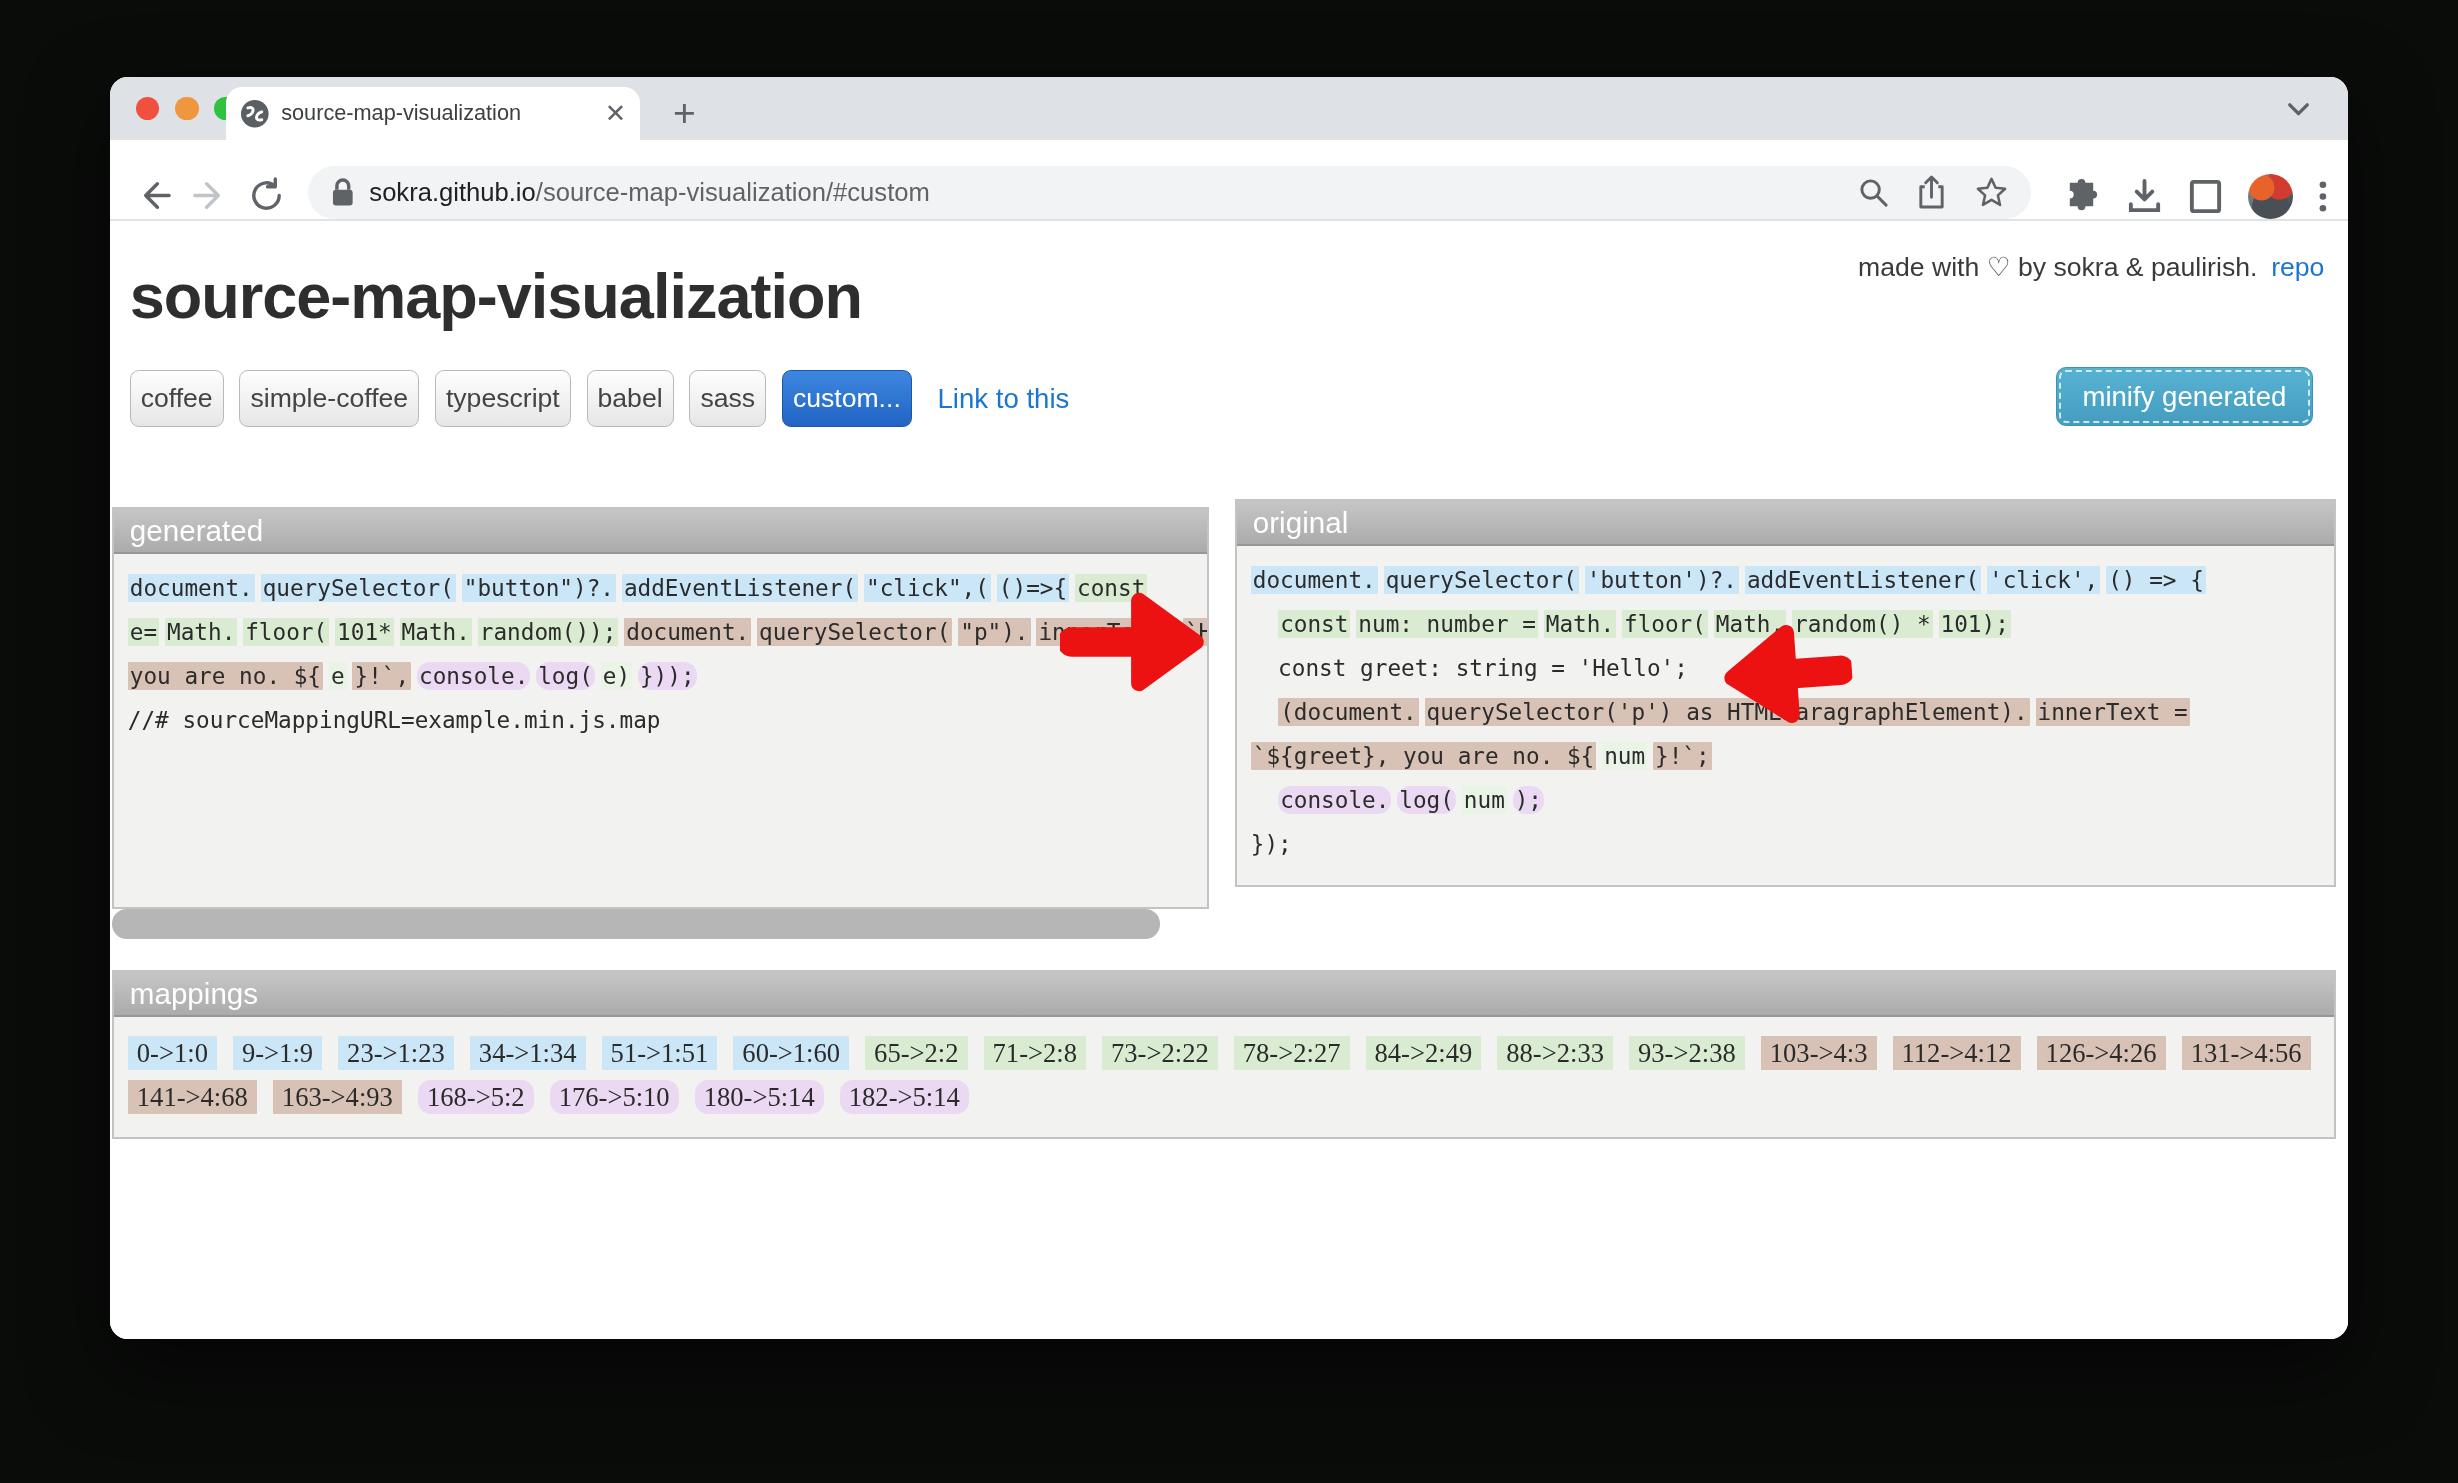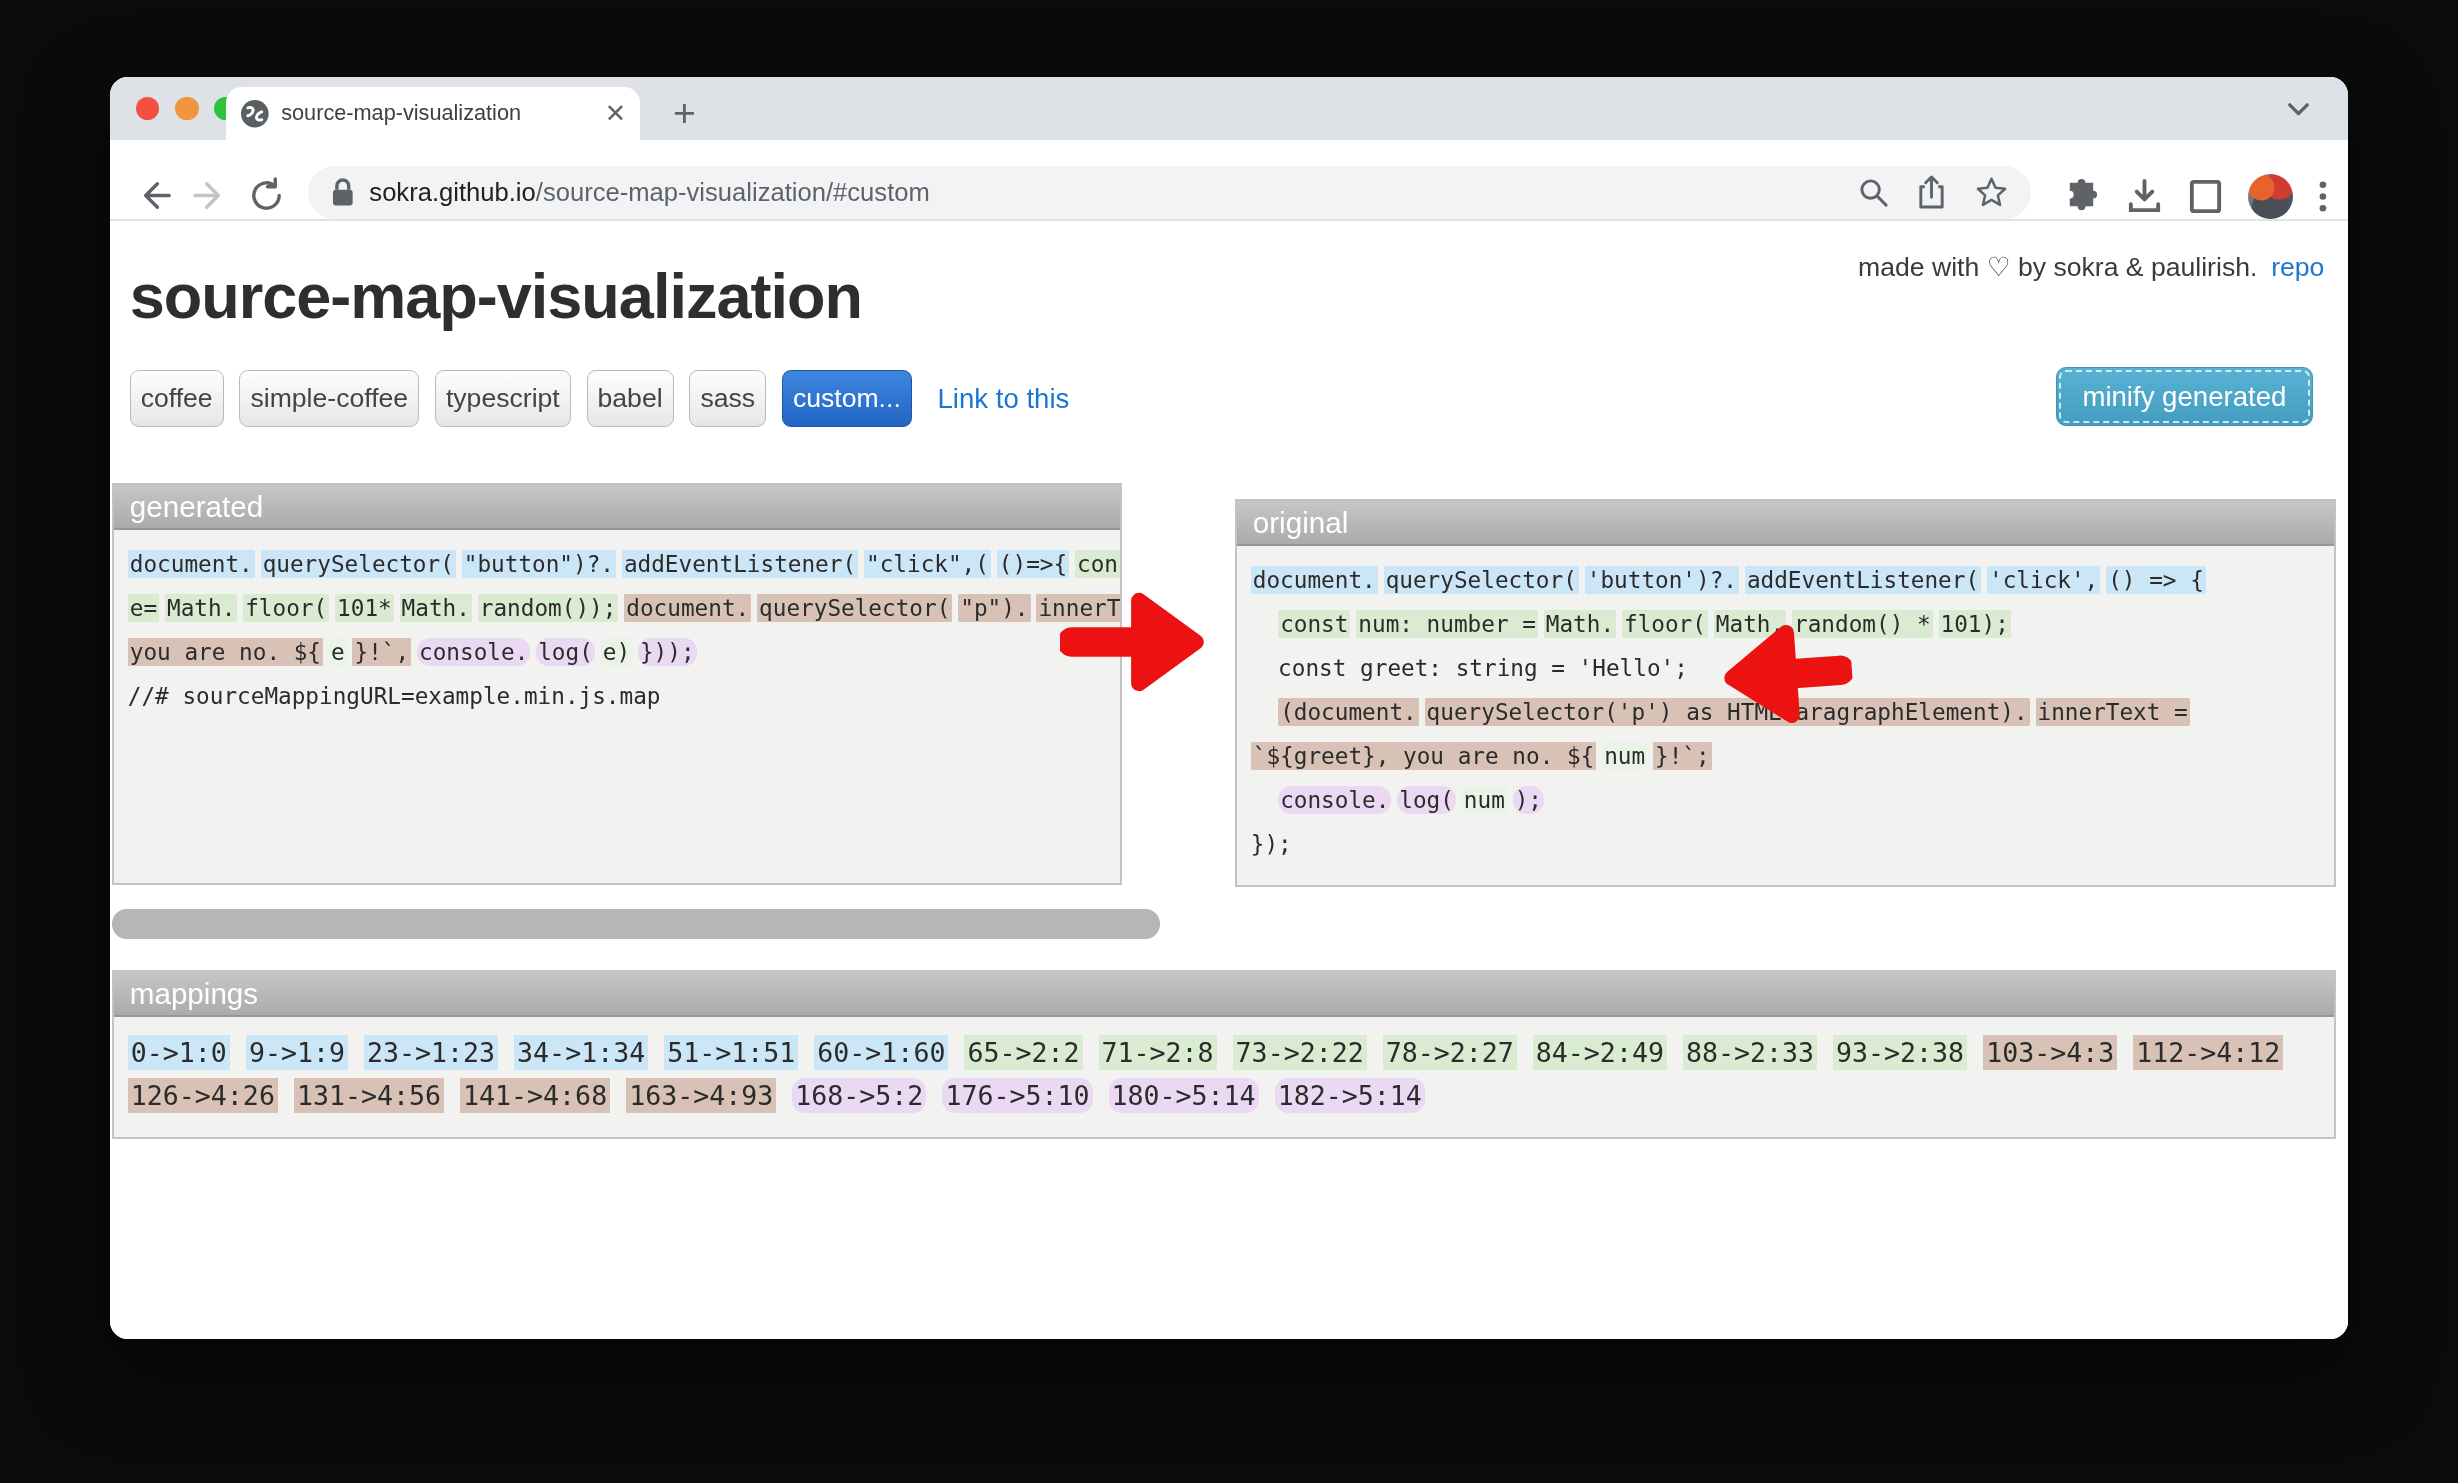--- a/index.html
+++ b/index.html
@@ -82,31 +82,31 @@
   }
   .code-line{white-space:pre;}
   .seg{padding:1px 2px;margin-right:5.9px;border-radius:1px;}
   .seg:last-child{margin-right:0;}
   .c-blue{background:var(--c-blue);}
   .c-green{background:var(--c-green);}
   .c-pale{background:var(--c-pale);}
   .c-tan{background:var(--c-tan);}
   .c-purple{background:var(--c-purple);border-radius:13px;}
   .c-none{background:transparent;padding:1px 0;margin-right:0;}
-  .panel-generated{left:2px;top:262px;width:1010px;}
+  .panel-generated{left:2px;top:286px;width:1097px;}
   .panel-generated .panel-body{height:353px;}
   .panel-original{left:1125px;top:278px;width:1101px;}
   .panel-original .panel-body{height:339px;}
   .hscrollbar{position:absolute;left:2px;top:688px;width:1048px;height:29.6px;border-radius:14.8px;background:#b6b6b6;}
   .panel-mappings{left:2px;top:749px;width:2224px;}
   .panel-mappings .panel-body{
     font-size:26.6px;line-height:43px;padding:13.8px;white-space:normal;
     overflow-wrap:normal;height:auto;min-height:120px;
   }
-  .chip{padding:2px 3px;}
+  .chip{padding:2px 9px;font-family:Liberation Serif, serif;}
   
   .arrow{position:absolute;pointer-events:none;}
   .arrow-right{left:950px;top:364px;}
   .arrow-left{left:1614px;top:396px;transform:rotate(-4deg);}
   svg.icon{display:block;}
 </style>
 </head>
 <body>
 
 <div class="window">

